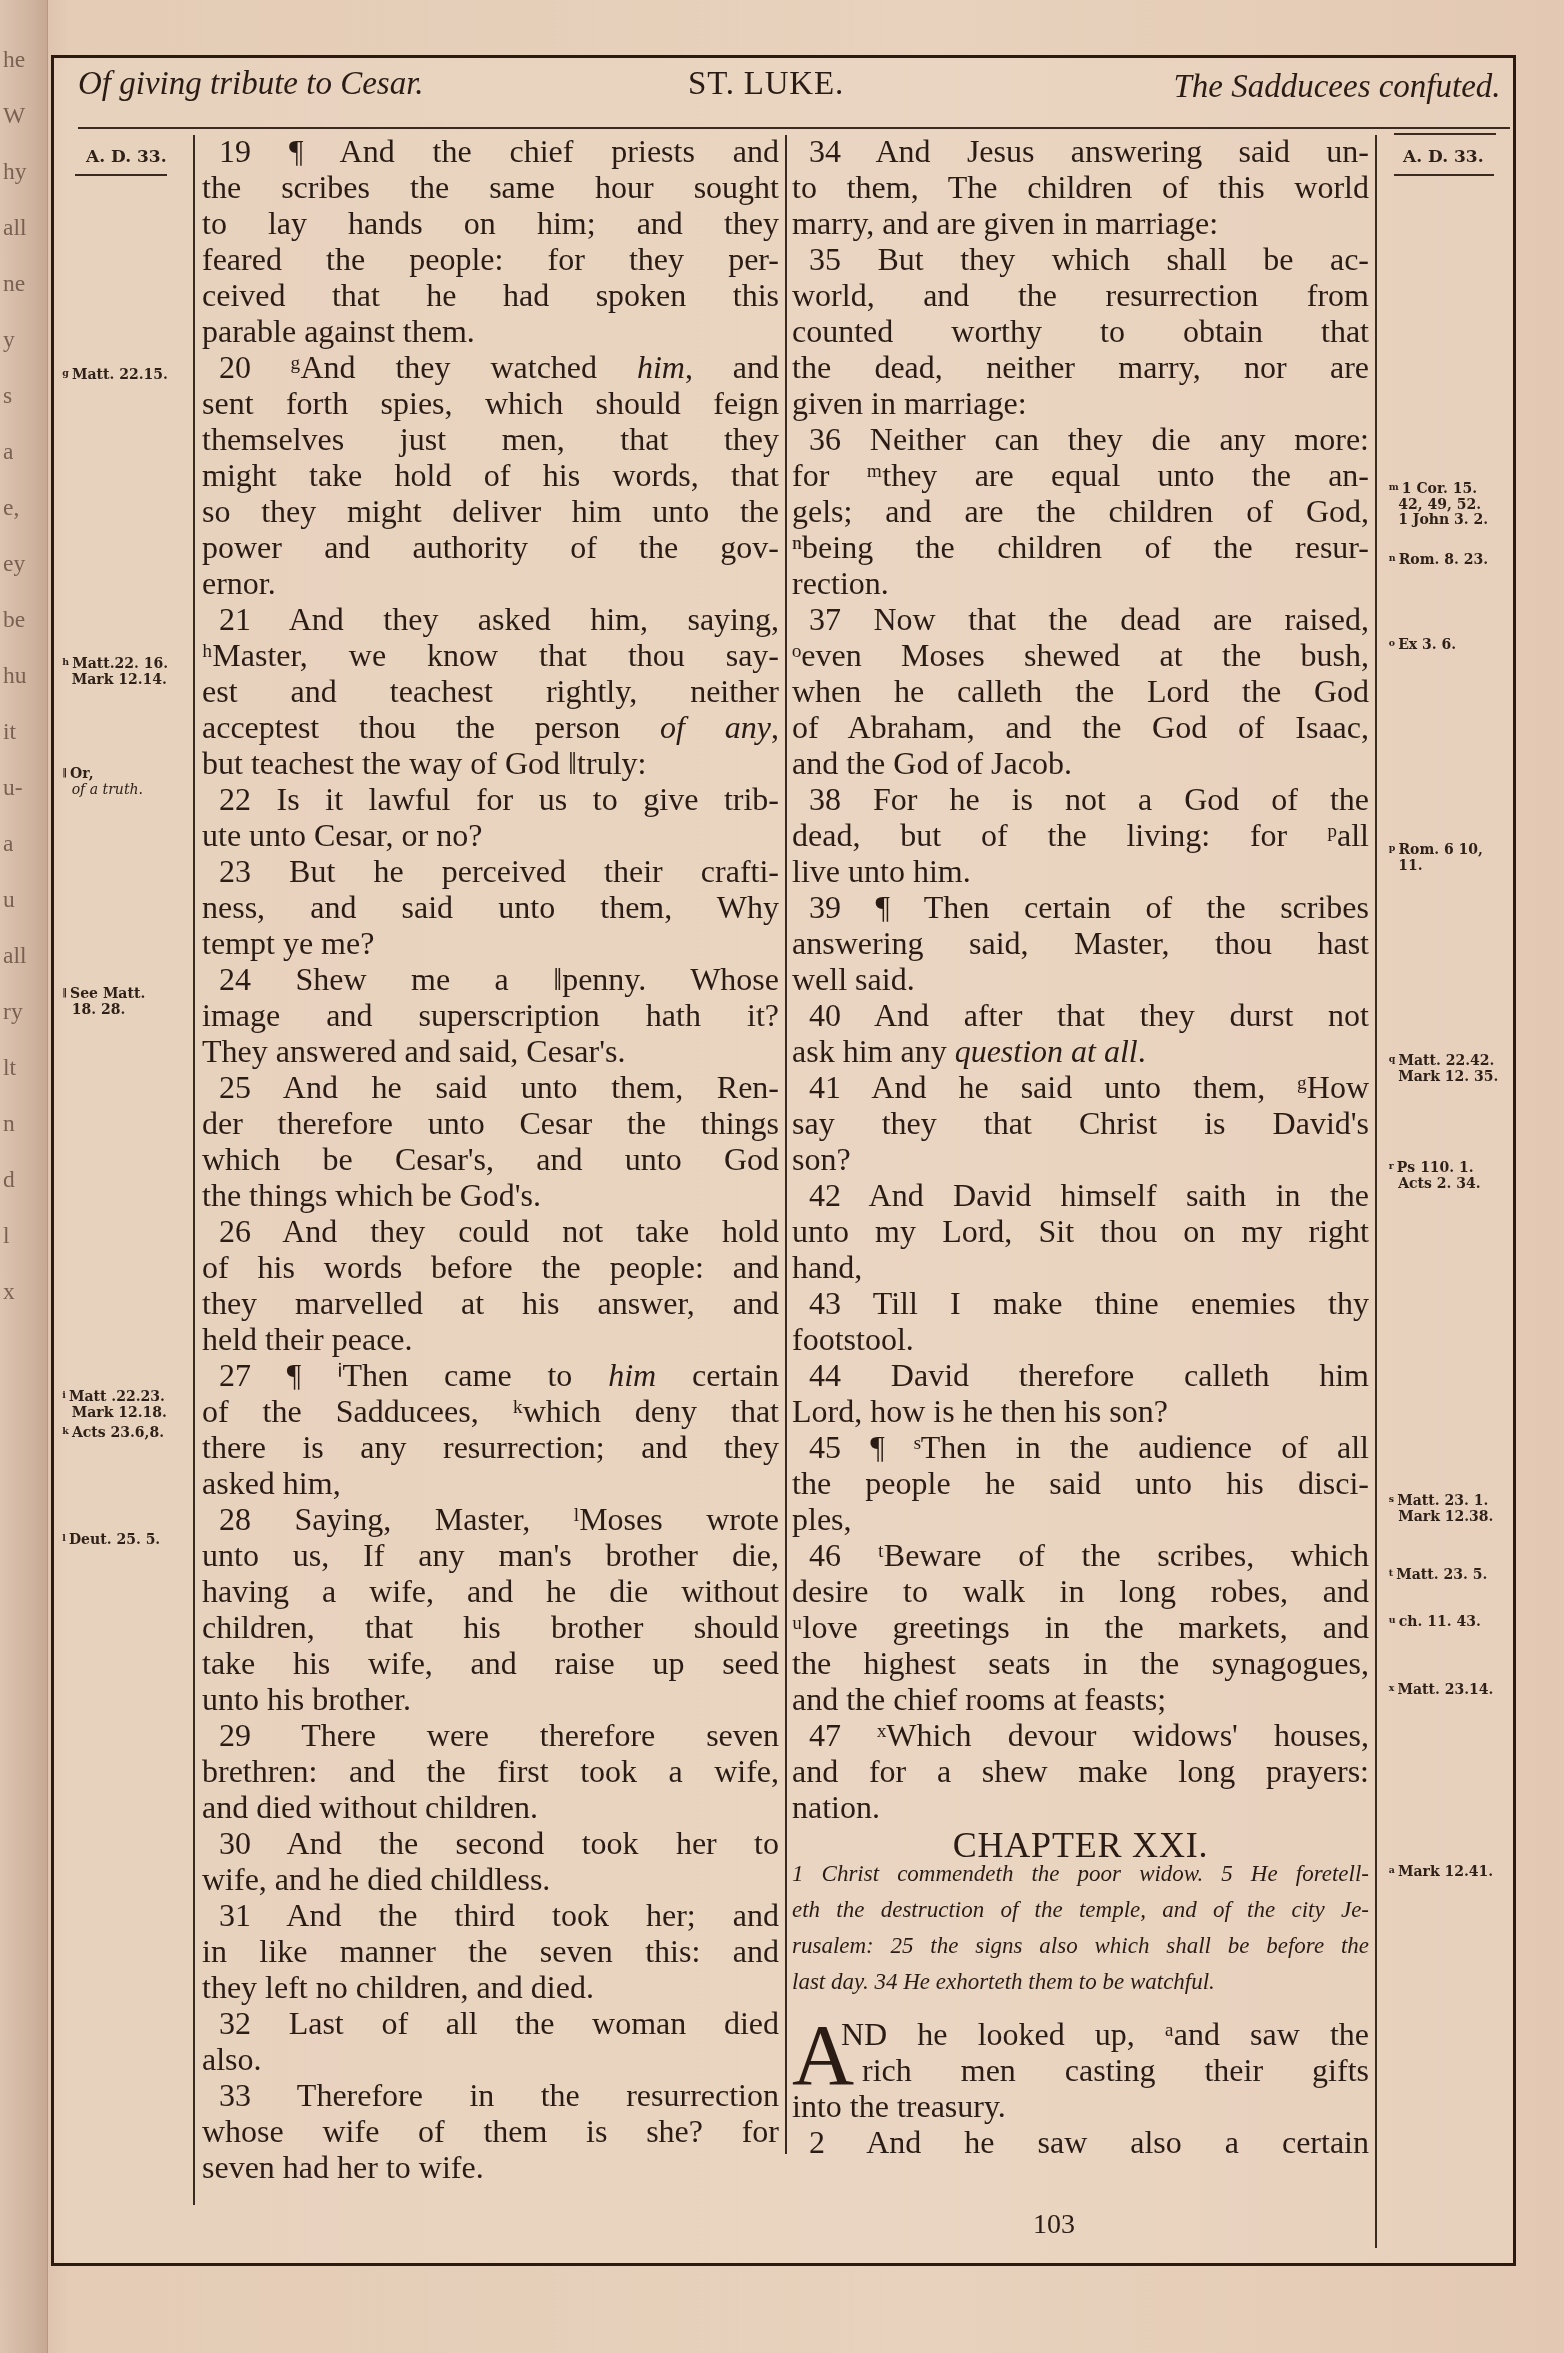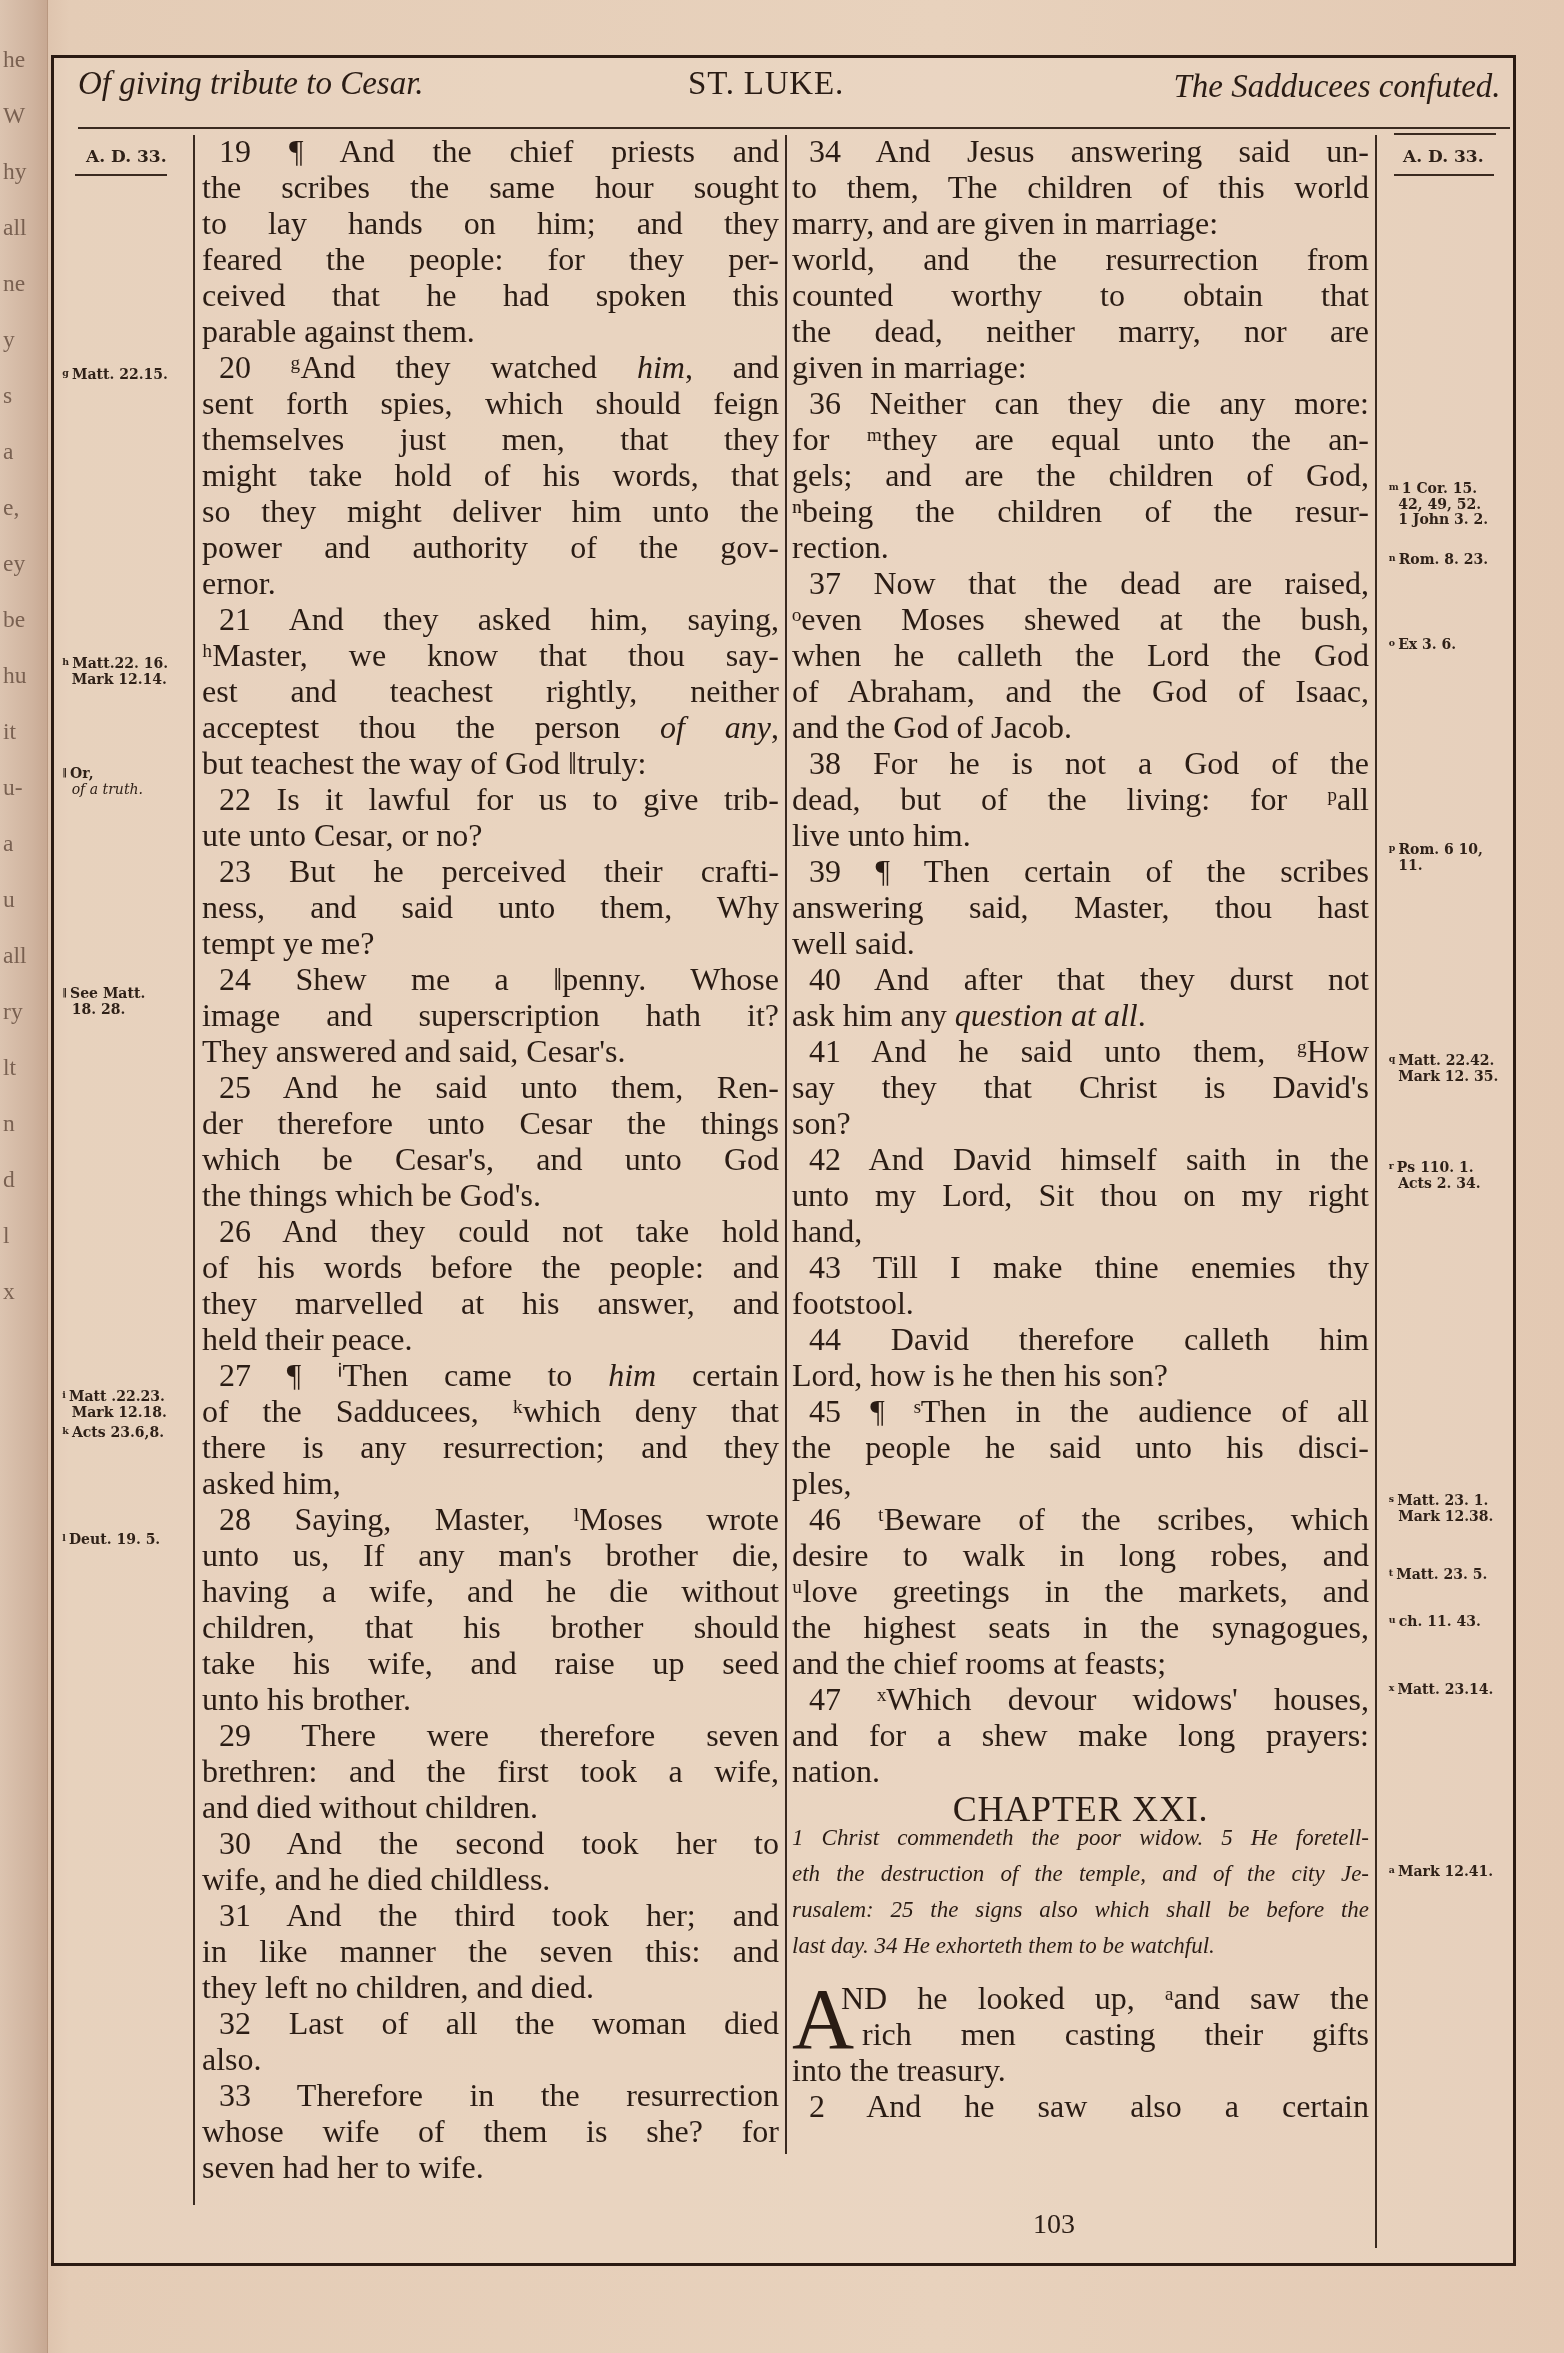--- a/index.html
+++ b/index.html
@@ -107,21 +107,21 @@
 <div class="margin" style="left:56px; top:133px; width:133px; height:2034px;">
   <span class="ad" style="left:30px;">A. D. 33.</span>
   <div class="ad-rule" style="left:19px; width:92px;"></div>
   <div id="left-notes">
       <div class="note" style="left: 6.3px; top: 232px;"><sup>g</sup><span>Matt. 22.15.</span></div>
       <div class="note" style="left: 6.3px; top: 521px;"><sup>h</sup><span>Matt.22. 16.</span><br><span style="padding-left: 9.4px;">Mark 12.14.</span></div>
       <div class="note" style="left: 6.3px; top: 631px;"><sup>‖</sup><span>Or,</span><br><i style="padding-left: 9.4px;">of a truth.</i></div>
       <div class="note" style="left: 6.3px; top: 851px;"><sup>‖</sup><span>See Matt.</span><br><span style="padding-left: 9.4px;">18. 28.</span></div>
       <div class="note" style="left: 6.3px; top: 1254px;"><sup>i</sup><span>Matt .22.23.</span><br><span style="padding-left: 9.4px;">Mark 12.18.</span></div>
       <div class="note" style="left: 6.3px; top: 1290px;"><sup>k</sup><span>Acts 23.6,8.</span></div>
-      <div class="note" style="left: 6.3px; top: 1397px;"><sup>l</sup><span>Deut. 19. 5.</span></div>
+      <div class="note" style="left: 6.3px; top: 1397px;"><sup>l</sup><span>Deut. 25. 5.</span></div>
     </div>
 </div>
 
 <div class="margin" style="left:1381px; top:133px; width:133px; height:2034px;">
   <div class="ad-rule" style="left:12.5px; width:102px; top:0px; height:1.6px;"></div>
   <span class="ad" style="left:22px;">A. D. 33.</span>
   <div class="ad-rule" style="left:12.5px; width:100px;"></div>
   <div id="right-notes">
       <div class="note" style="left: 7.8px; top: 346px;"><sup>m</sup><span>1 Cor. 15.</span><br><span style="padding-left: 9.4px;">42, 49, 52.</span><br><span style="padding-left: 9.4px; margin-top: 28px;">1 John 3. 2.</span></div>
       <div class="note" style="left: 7.8px; top: 417px;"><sup>n</sup><span>Rom. 8. 23.</span></div>
@@ -193,20 +193,21 @@
     <span class="ln ind">32 Last of all the woman died</span>
     <span class="ln last">also.</span>
     <span class="ln ind">33 Therefore in the resurrection</span>
     <span class="ln">whose wife of them is she? for</span>
     <span class="ln last">seven had her to wife.</span>
   </div>
 <div class="col" style="left:792px;" id="right-col">
     <span class="ln ind">34 And Jesus answering said un-</span>
     <span class="ln">to them, The children of this world</span>
     <span class="ln last">marry, and are given in marriage:</span>
+    <span class="ln ind">35 But they which shall be ac-</span>
     <span class="ln">world, and the resurrection from</span>
     <span class="ln">counted worthy to obtain that</span>
     <span class="ln">the dead, neither marry, nor are</span>
     <span class="ln last">given in marriage:</span>
     <span class="ln ind">36 Neither can they die any more:</span>
     <span class="ln">for ᵐthey are equal unto the an-</span>
     <span class="ln">gels; and are the children of God,</span>
     <span class="ln">ⁿbeing the children of the resur-</span>
     <span class="ln last">rection.</span>
     <span class="ln ind">37 Now that the dead are raised,</span>

